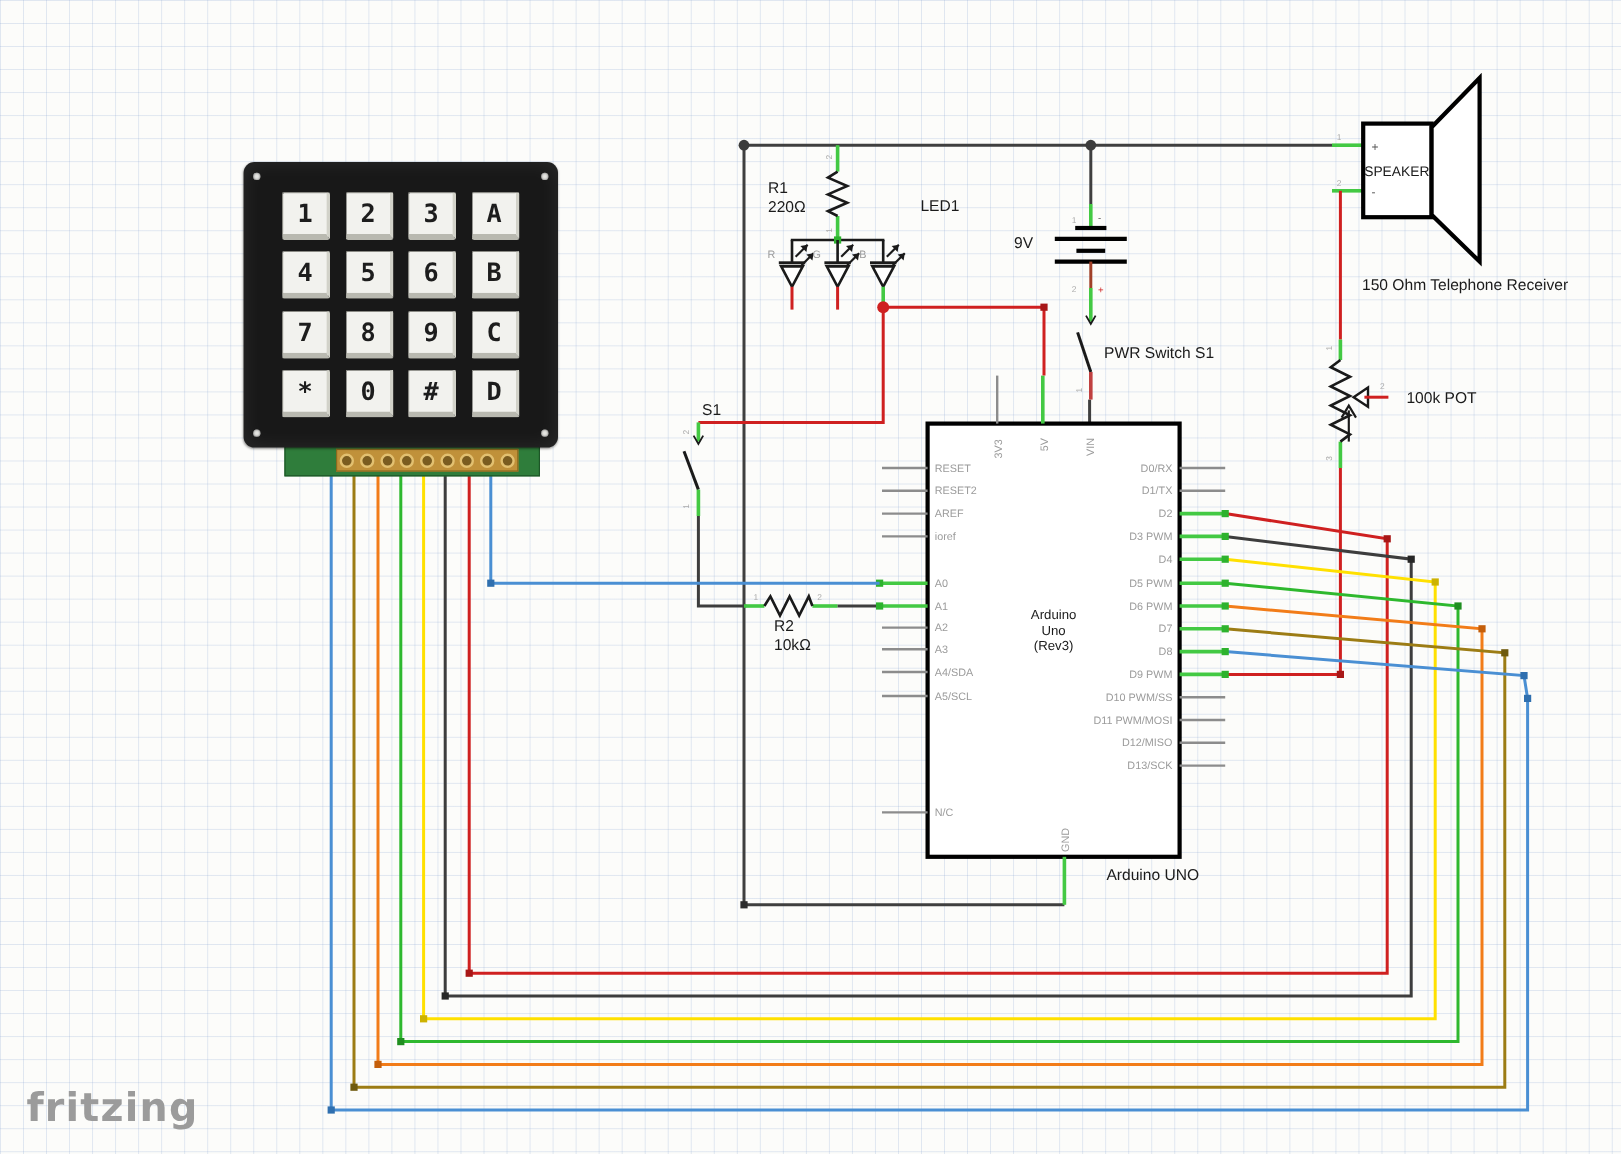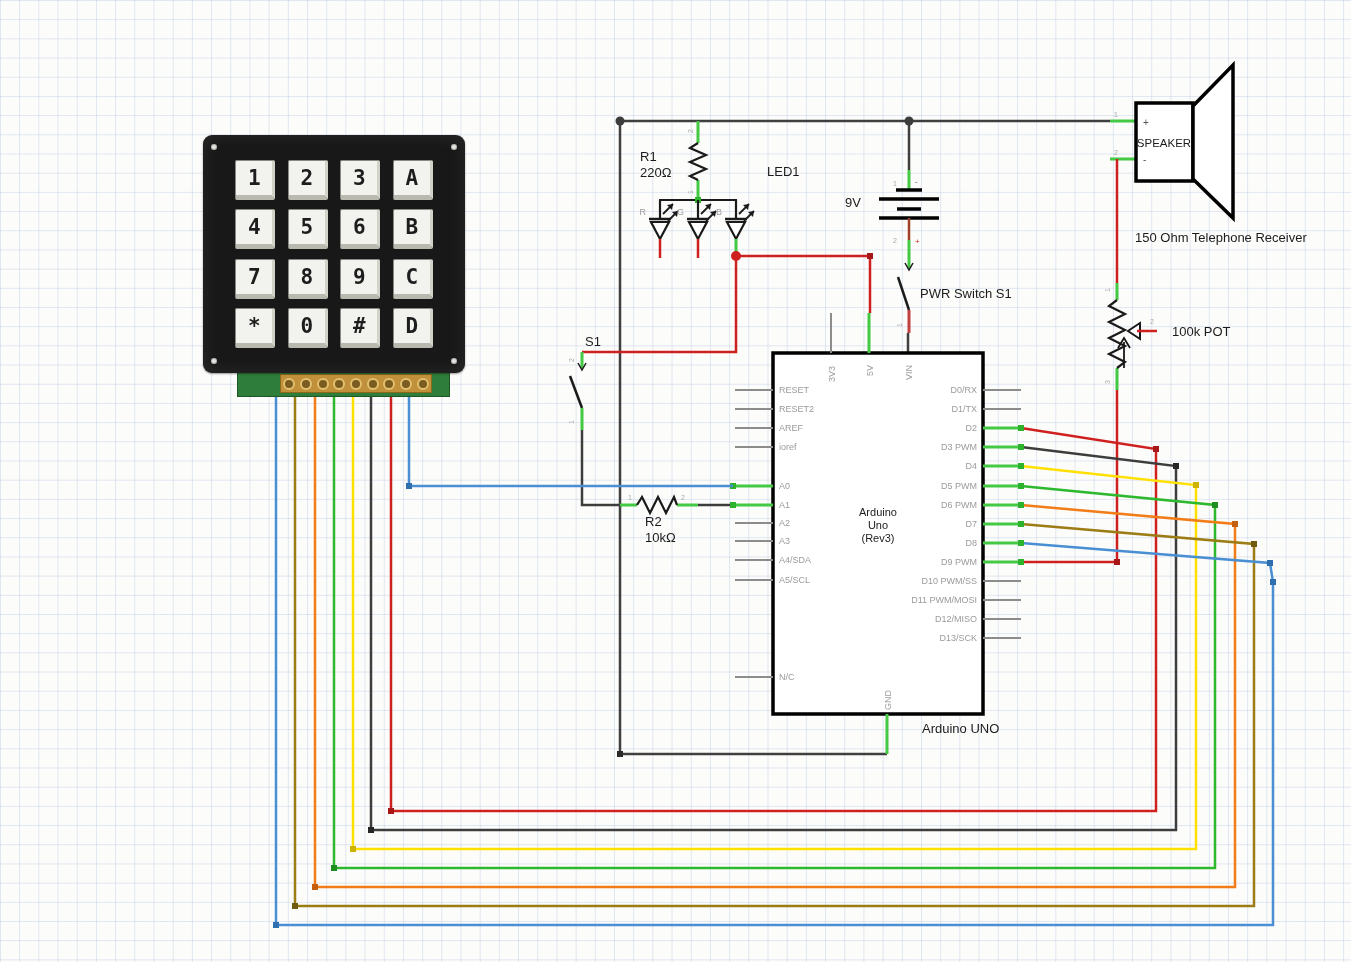--- a/index.html
+++ b/index.html
@@ -365,14 +365,15 @@
       <div class="key">9</div>
       <div class="key">C</div>
       <div class="key">*</div>
       <div class="key">0</div>
       <div class="key">#</div>
       <div class="key">D</div>
     </div>
   </div>
 </div>
 
+<div id="logo">fritzing</div>
 
 </div>
 
 </body></html>

